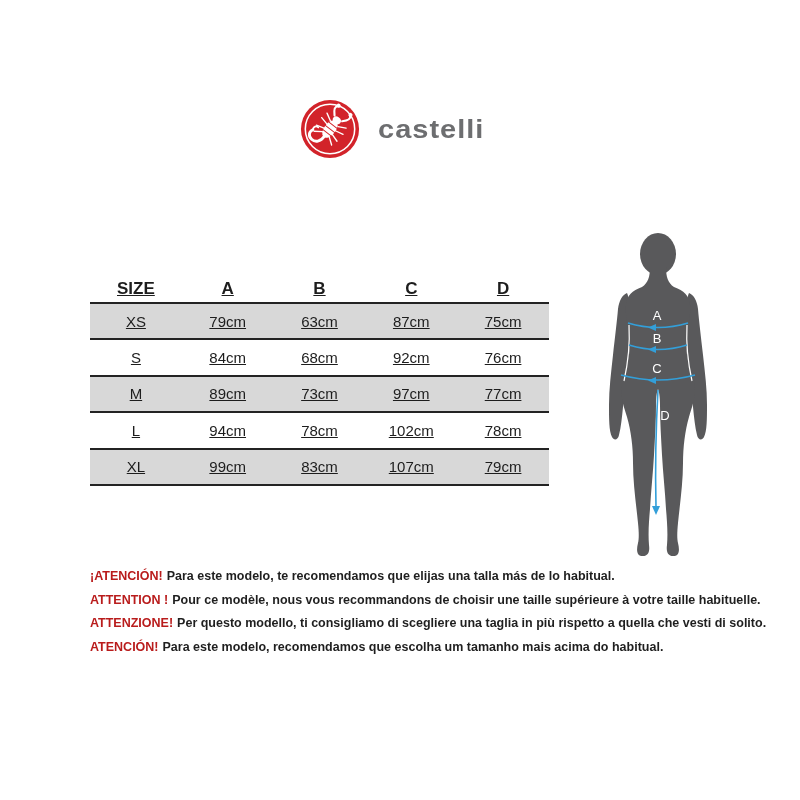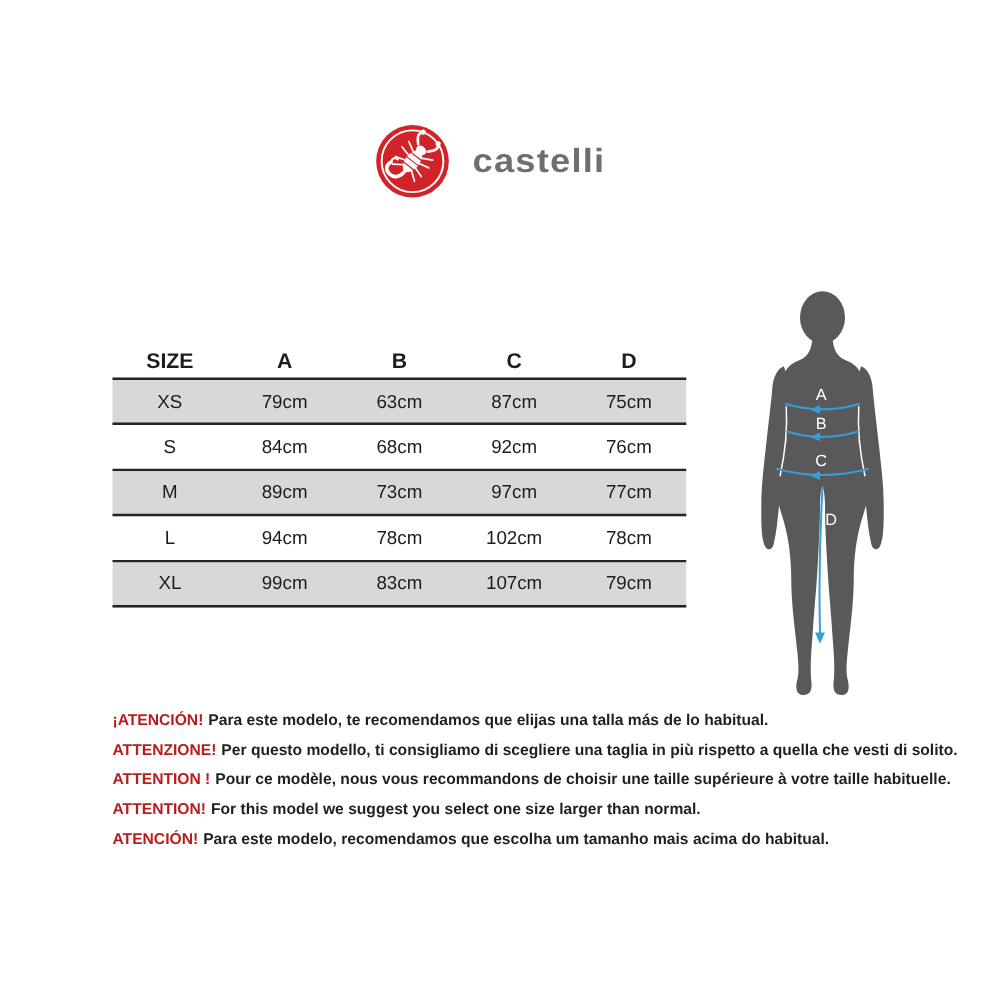--- a/index.html
+++ b/index.html
@@ -6,21 +6,21 @@
   html,body { width:800px; height:800px; }
   body { font-family:"Liberation Sans", sans-serif; background:#ffffff; }
   .canvas { position:relative; width:800px; height:800px; background:#ffffff; overflow:hidden; }
 
   
   .logo { position:absolute; left:299px; top:98px; display:flex; align-items:center; gap:17px; }
   .logo-mark { width:62px; height:62px; display:block; }
   .wordmark { font-size:29px; font-weight:700; letter-spacing:1px; color:#6d6e70; transform:scaleY(0.92); }
 
   
-  .size-table { position:absolute; left:90px; top:276px; width:459px; color:#1d1d1d; }
+  .size-table { position:absolute; left:90px; top:276px; width:459px; color:#1d1d1d;text-decoration:underline; }
   .t-head { display:flex; height:28px; align-items:center; border-bottom:2px solid #232323; font-weight:700; font-size:17px; }
   .t-row { display:flex; height:36.4px; align-items:center; border-bottom:2px solid #232323; font-size:15px; }
   .t-row.alt { background:#d8d8d8; }
   .t-cell { flex:1; text-align:center; }
 
   
   .figure-wrap { position:absolute; left:598px; top:225px; width:120px; height:340px; }
 
   
   .warnings { position:absolute; left:90px; top:570px; width:660px; }
@@ -149,26 +149,23 @@
         <text x="67" y="195">D</text>
       </g>
     </svg>
   </div>
 
   <div class="warnings">
     <div class="warning-line">
       <span class="warning-prefix">¡ATENCIÓN!</span><span>Para este modelo, te recomendamos que elijas una talla más de lo habitual.</span>
     </div>
     <div class="warning-line">
-      <span class="warning-prefix">ATTENZIONE!</span><span>Per questo modello, ti consigliamo di scegliere una taglia in più rispetto a quella che vesti di solito.</span>
-    </div>
-    <div class="warning-line">
       <span class="warning-prefix">ATTENTION !</span><span>Pour ce modèle, nous vous recommandons de choisir une taille supérieure à votre taille habituelle.</span>
     </div>
     <div class="warning-line">
-      <span class="warning-prefix">ATTENTION!</span><span>For this model we suggest you select one size larger than normal.</span>
+      <span class="warning-prefix">ATTENZIONE!</span><span>Per questo modello, ti consigliamo di scegliere una taglia in più rispetto a quella che vesti di solito.</span>
     </div>
     <div class="warning-line">
       <span class="warning-prefix">ATENCIÓN!</span><span>Para este modelo, recomendamos que escolha um tamanho mais acima do habitual.</span>
     </div>
   </div>
 
 </div>
 
 </body></html>

